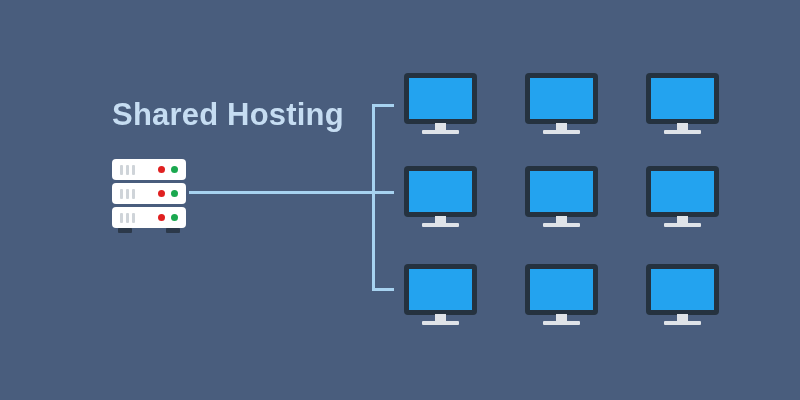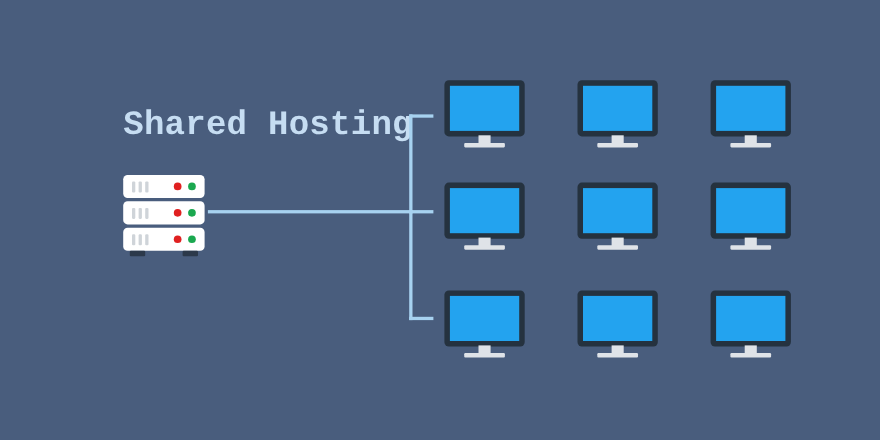--- a/index.html
+++ b/index.html
@@ -7,21 +7,21 @@
     margin: 0;
     padding: 0;
     background: #46597c;
   }
   #stage {
     position: relative;
     width: 800px;
     height: 400px;
     background: #495d7d;
     overflow: hidden;
-    font-family: Liberation Mono, monospace;
+    font-family: Liberation Sans, sans-serif;
   }
 
   
   #title {
     position: absolute;
     left: 112px;
     top: 96px;
     font-size: 31px;
     font-weight: bold;
     letter-spacing: 0.2px;

